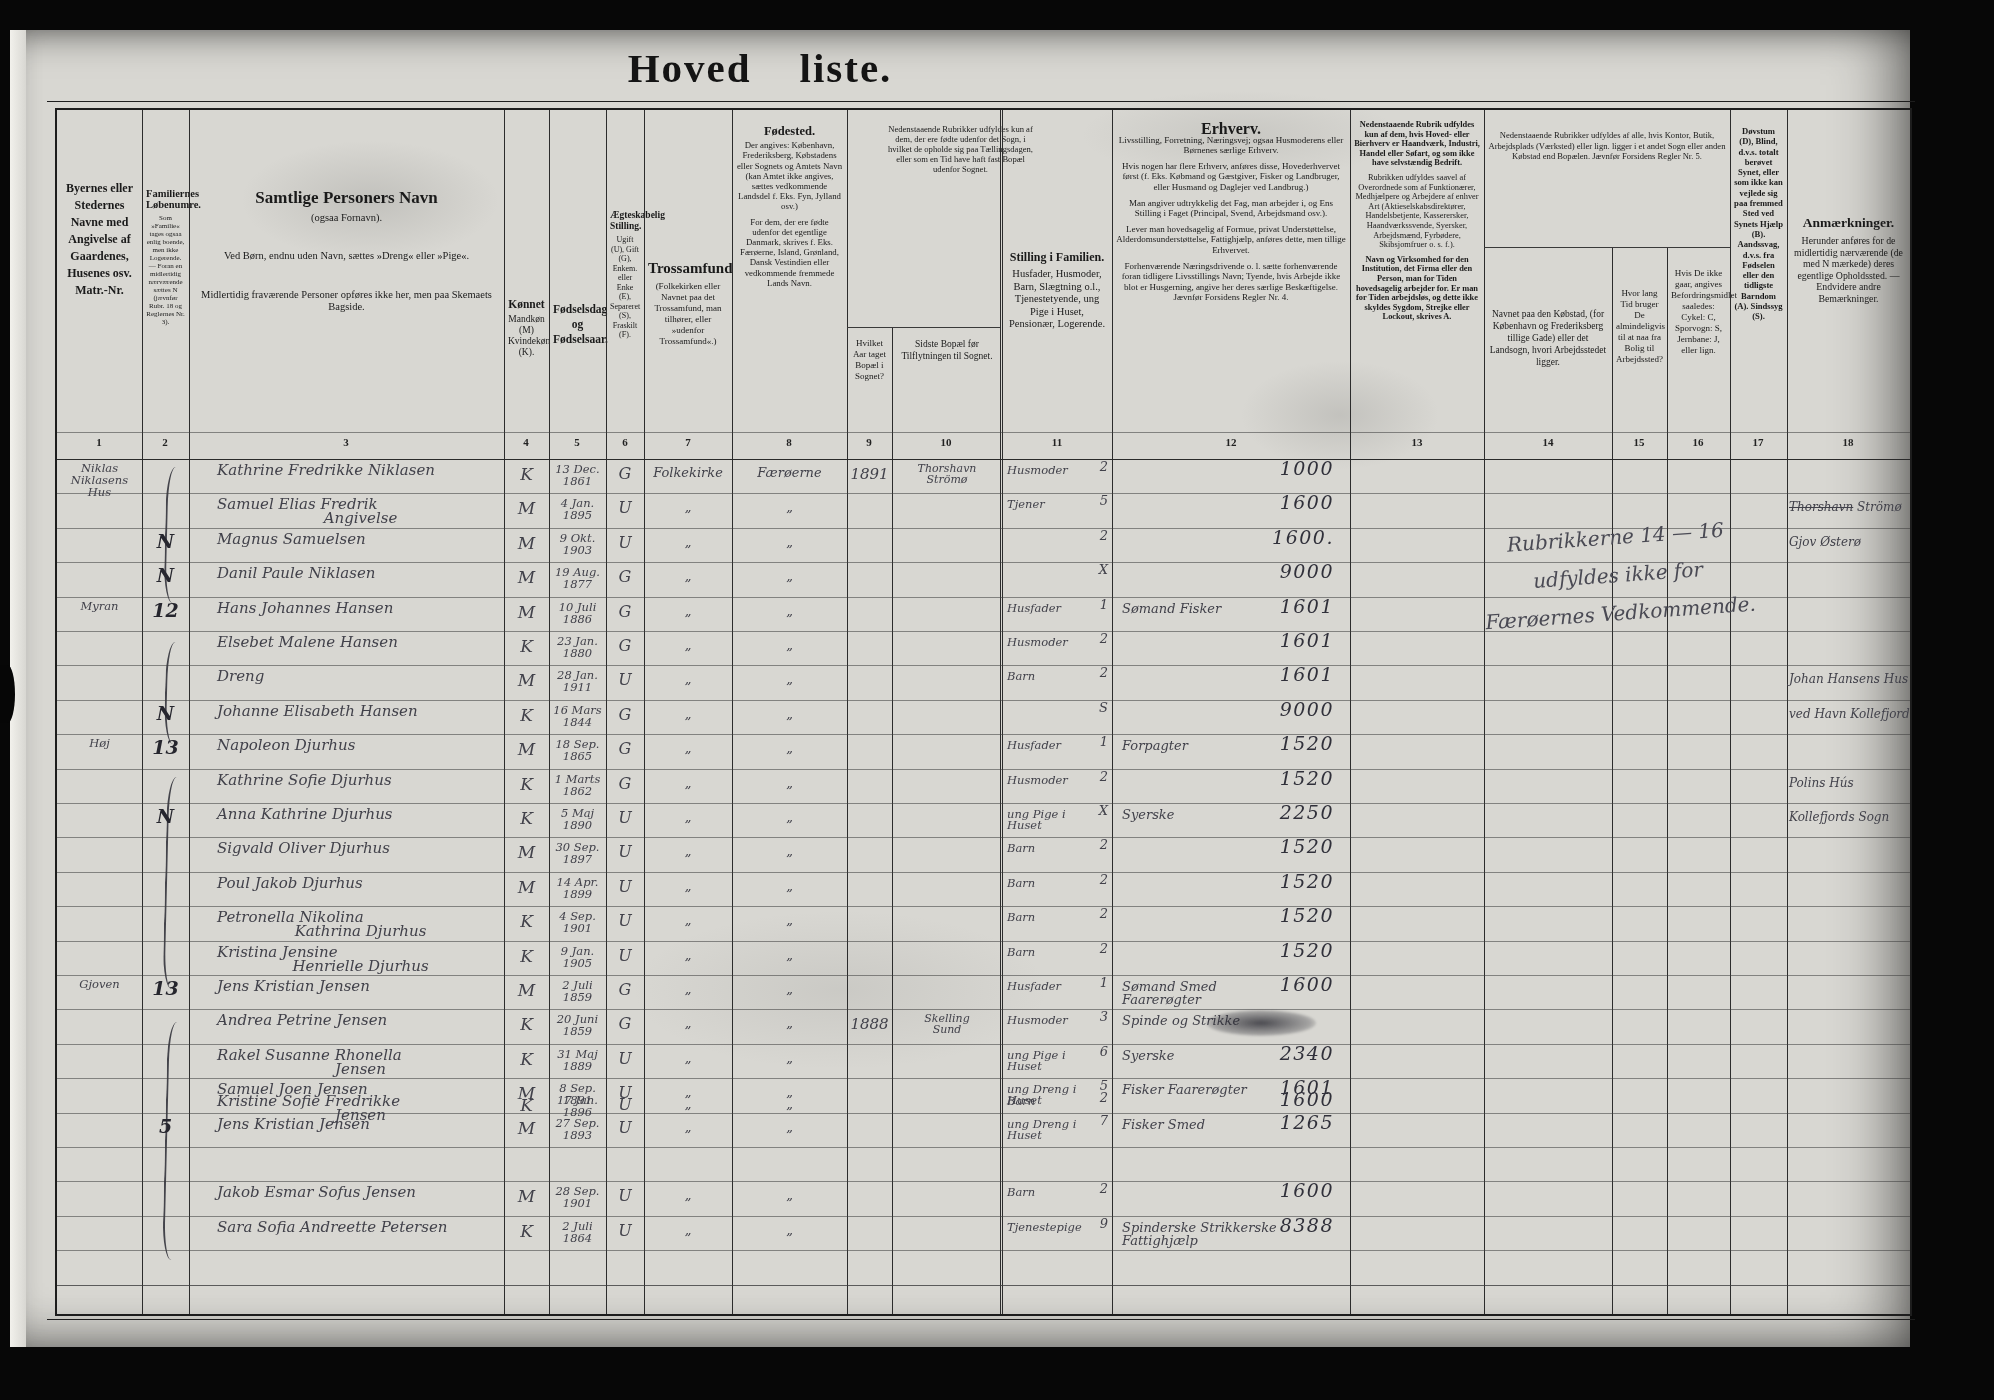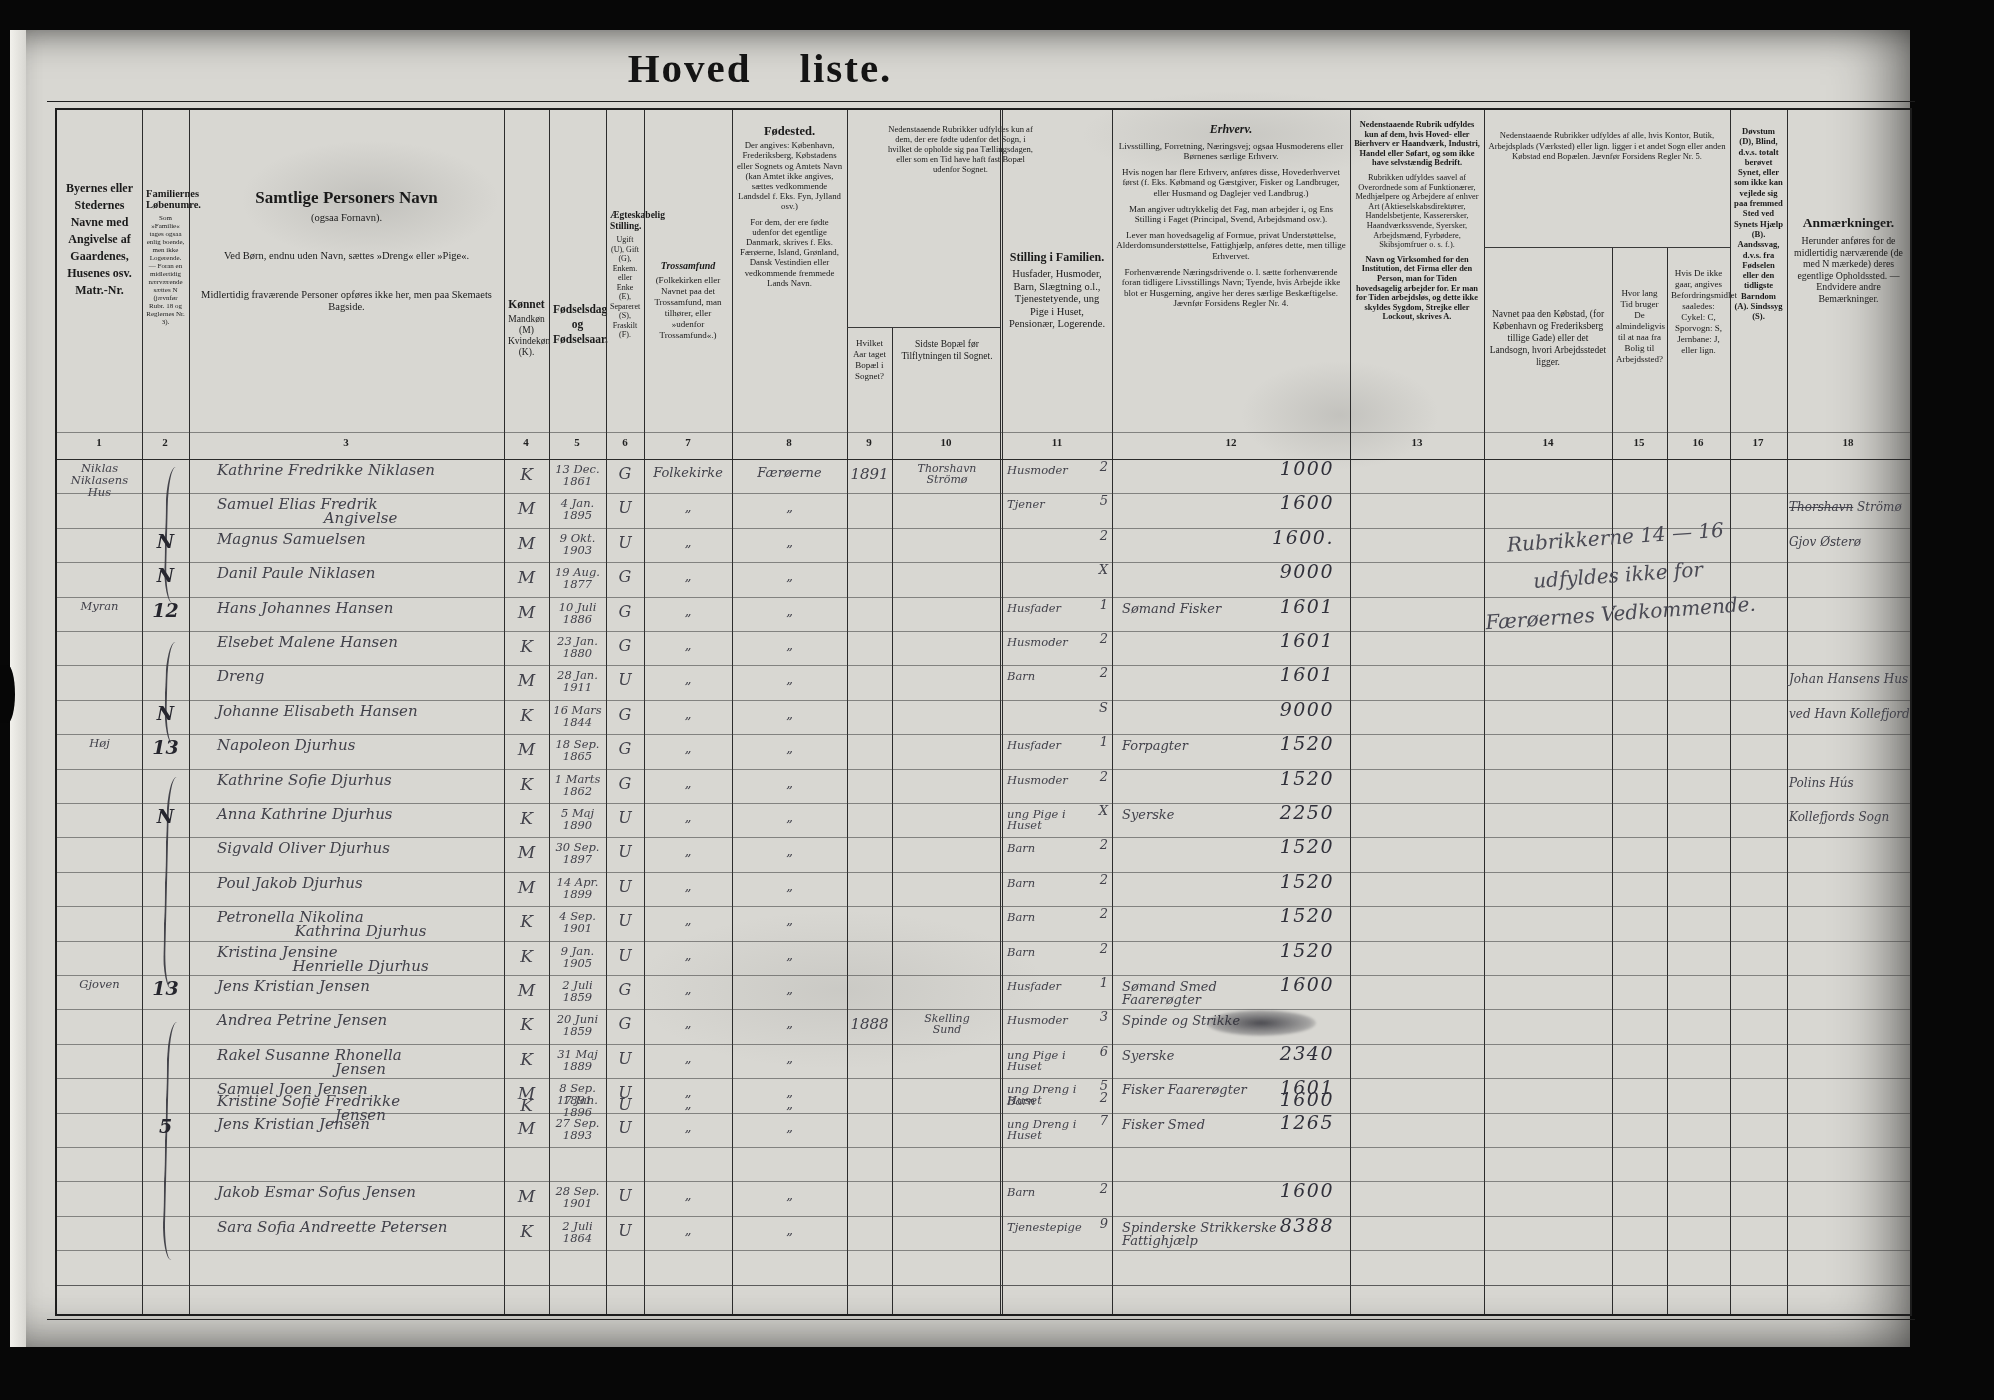--- a/index.html
+++ b/index.html
@@ -47,33 +47,33 @@
   #hc3 .s1{font-size:10.5px;}
   #hc3 .s2{font-size:10.5px;line-height:12px;margin-top:27px;}
   #hc4{left:447px;top:188px;width:45px;}
   #hc4 .t{font-size:11.5px;}
   #hc4 .s{font-size:9.5px;line-height:11px;}
   #hc5{left:492px;top:192px;width:57px;font-weight:bold;font-size:11.5px;line-height:15px;}
   #hc6{left:549px;top:100px;width:38px;}
   #hc6 .t{font-size:9.5px;line-height:10.5px;}
   #hc6 .s{font-size:8px;line-height:9.5px;}
   #hc7{left:587px;top:150px;width:88px;}
-  #hc7 .t{font-size:10px;font-style:italic;}
+  #hc7 .t{font-size:15px;}
   #hc7 .s{font-size:9px;line-height:11px;}
   #hc8{left:675px;top:16px;width:115px;}
   #hc8 .t{font-size:12.5px;}
   #hc8 p{font-size:8.8px;line-height:10.2px;}
   #g910{left:790px;top:14px;width:155px;font-size:8.6px;line-height:10px;margin-left:36px;}
   #hc9{left:790px;top:228px;width:45px;font-size:9px;line-height:11px;}
   #hc10{left:835px;top:228px;width:110px;font-size:9.5px;line-height:12px;}
   #hc11{left:945px;top:140px;width:110px;}
   #hc11 .t{font-size:12px;line-height:14px;}
   #hc11 .s{font-size:10.5px;line-height:12.5px;}
   #hc12{left:1055px;top:14px;width:238px;}
-  #hc12 .t{font-size:12px;margin-bottom:6px;font-style:italic;}
+  #hc12 .t{font-size:16px;margin-bottom:0;}
   #hc12 p{font-size:9px;line-height:10.6px;text-align:center;}
   #hc13{left:1293px;top:10px;width:134px;}
   #hc13 p{font-size:8.4px;line-height:9.6px;}
   #hc13 .b{font-weight:bold;}
   #g1416{left:1427px;top:20px;width:246px;font-size:8.6px;line-height:10.5px;}
   #hc14{left:1427px;top:198px;width:128px;font-size:9.5px;line-height:12px;}
   #hc15{left:1555px;top:178px;width:55px;font-size:9px;line-height:11px;}
   #hc16{left:1610px;top:158px;width:63px;font-size:9px;line-height:11px;}
   #hc17{left:1673px;top:16px;width:57px;font-size:8.6px;line-height:10.3px;font-weight:bold;}
   #hc18{left:1730px;top:105px;width:123px;}

